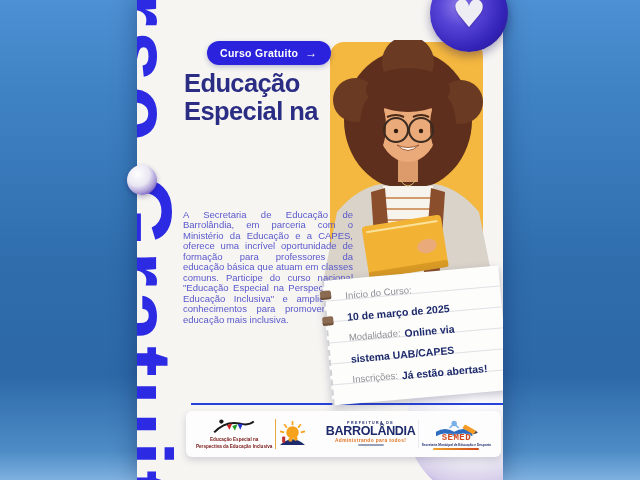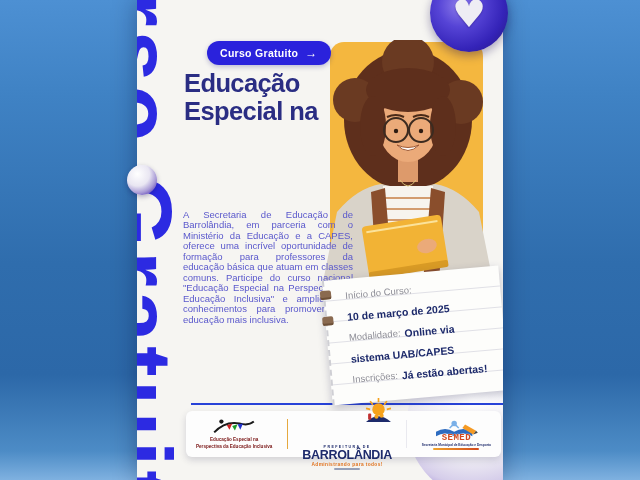--- a/index.html
+++ b/index.html
@@ -78,21 +78,21 @@
   
   .footer {
     position:absolute; left:49px; top:411px; width:315px; height:46px; z-index:7;
     background:#fdfdfd; border-radius:6px; box-shadow:0 3px 7px rgba(40,40,80,.18);
     display:flex; align-items:center; justify-content:space-between; padding:0 10px;
   }
   .lg { display:flex; flex-direction:column; align-items:center; justify-content:center; }
   .lg1 .cap { font-size:4.6px; font-weight:800; color:#7a1616; text-align:center; line-height:5.6px; margin-top:1px; }
   .vdiv { width:1px; height:30px; background:#e5a93f; }
   .vdiv2 { width:1px; height:28px; background:#e9e9ef; }
-  .lg2 { flex-direction:column; gap:20px; align-items:flex-end; }
+  .lg2 { flex-direction:row; gap:20px; align-items:flex-start; }
   .lg2 .col { display:flex; flex-direction:column; align-items:center; }
   .ph-top { font-size:3.6px; font-weight:700; letter-spacing:1.4px; color:#1d2a6b; }
   .ph-name { font-size:12.5px; font-weight:800; letter-spacing:-.3px; color:#1d2a6b; line-height:12px; }
   .ph-tag { font-size:4.8px; font-weight:700; color:#e0731f; letter-spacing:.4px; margin-top:1px; }
   .ph-bar { width:26px; height:2px; background:#97a0b8; margin-top:1px; border-radius:1px; }
   .sm-name { font-size:9px; font-weight:800; color:#d3491d; line-height:8px; margin-top:-5px;
     text-shadow:0 0 1px #fff, 0 0 1px #fff; letter-spacing:.5px;font-family:Liberation Mono, monospace; }
   .sm-sub { font-size:3.2px; font-weight:700; color:#1d2a6b; margin-top:1px; white-space:nowrap; }
   .sm-bar { width:46px; height:2px; border-radius:1px; margin-top:1px;
     background:linear-gradient(90deg,#f0a32a,#d3491d); }

